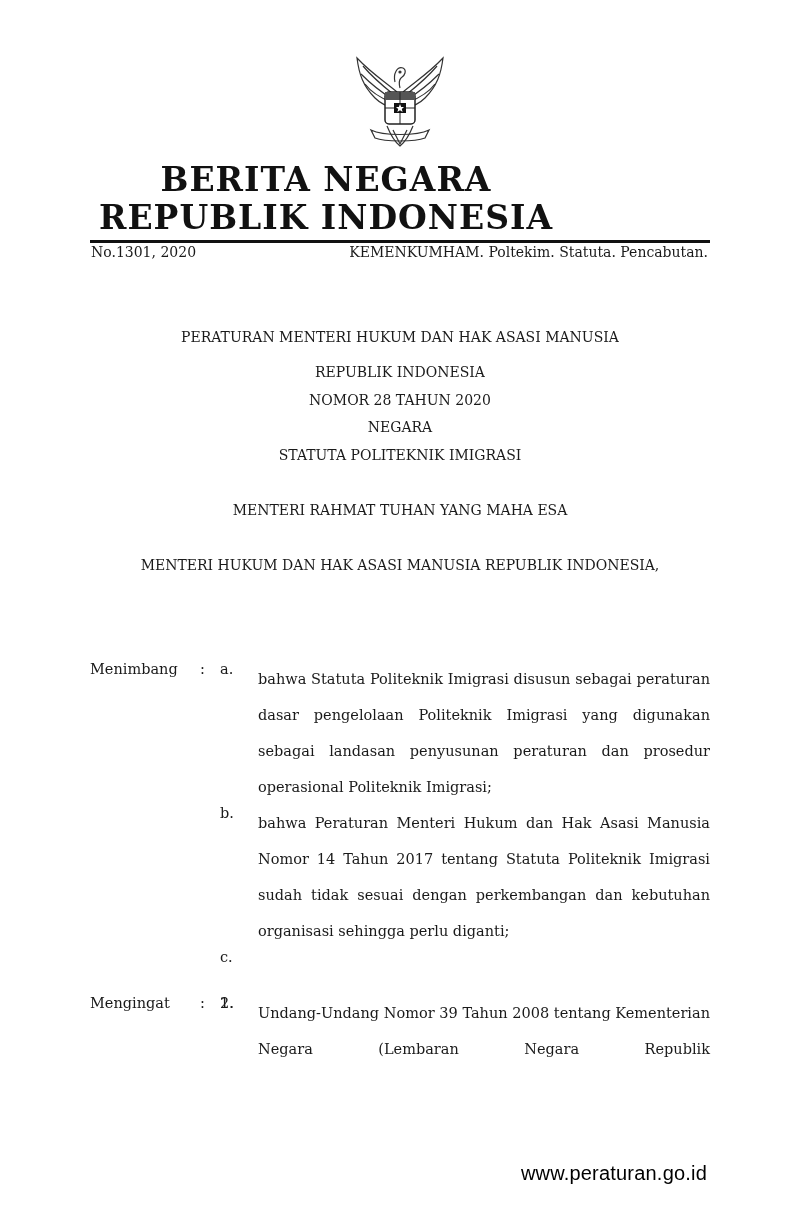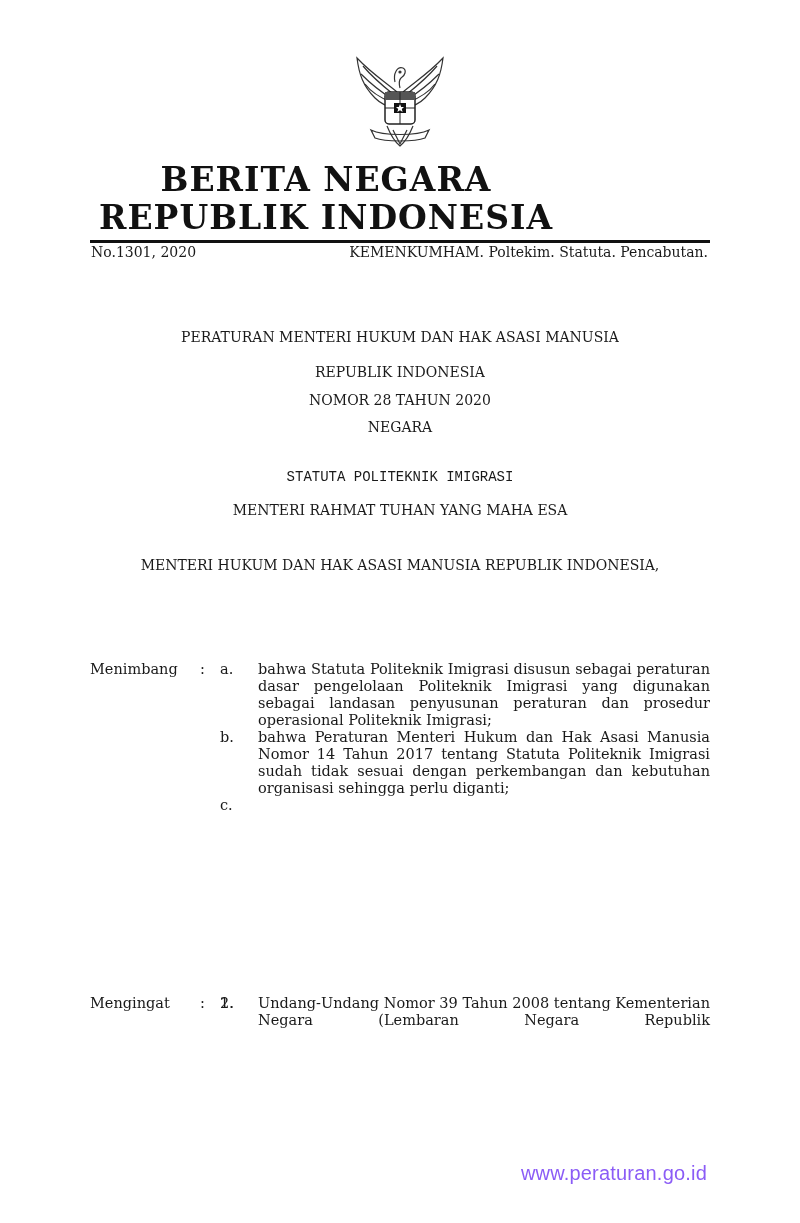--- a/index.html
+++ b/index.html
@@ -12,24 +12,24 @@
   .title.l2 { top: 198px; font-size: 33px; }
   .rule { position: absolute; left: 90px; width: 620px; top: 240px; height: 3px; background: #111; }
   .hdr-left { position: absolute; left: 91px; top: 244px; font-size: 14px; font-family: "DejaVu Serif", serif; }
   .hdr-right { position: absolute; right: 92px; top: 244px; font-size: 14px; font-family: "DejaVu Serif", serif; }
   .center-line { position: absolute; left: 0; width: 800px; text-align: center; font-size: 14px; }
   .section { position: absolute; left: 90px; width: 620px; font-size: 14.5px; }
   .row { position: relative; }
   .label { position: absolute; left: 0; }
   .colon { position: absolute; left: 110px; }
   .marker { position: absolute; left: 130px; }
-  .text { margin-left: 168px; line-height: 17px; text-align: justify; text-align-last: left; }
+  .text { margin-left: 168px; line-height: 36px; text-align: justify; text-align-last: left; }
   .text.justify-last { text-align-last: justify; }
   .footer { position: absolute; right: 93px; top: 1162px; font-family: "Liberation Sans", "DejaVu Sans", sans-serif;
-            font-size: 20px; color: #8b5cf6; letter-spacing: 0.2px; }
+            font-size: 20px; color: #000000; letter-spacing: 0.2px; }
 </style>
 </head>
 <body>
 
 <div class="emblem">
   <svg width="110" height="100" viewBox="0 0 110 100">
     <g fill="none" stroke="#333" stroke-width="1.2">
 
       <path d="M52 40 C40 30 25 20 12 6 C14 22 18 34 30 46 C36 52 44 55 50 56"></path>
       <path d="M48 42 C38 34 28 26 18 14"></path>
@@ -62,21 +62,21 @@
 <div class="title l1">BERITA NEGARA</div>
 <div class="title l2">REPUBLIK INDONESIA</div>
 <div class="rule"></div>
 <div class="hdr-left">No.1301, 2020</div>
 <div class="hdr-right">KEMENKUMHAM. Poltekim. Statuta. Pencabutan.</div>
 
 <div class="center-line" style="top:329px;">PERATURAN MENTERI HUKUM DAN HAK ASASI MANUSIA</div>
 <div class="center-line" style="top:364px;">REPUBLIK INDONESIA</div>
 <div class="center-line" style="top:392px;">NOMOR 28 TAHUN 2020</div>
 <div class="center-line" style="top:419px;">NEGARA</div>
-<div class="center-line" style="top:469px;font-family:Liberation Mono, monospace;">STATUTA POLITEKNIK IMIGRASI</div>
+<div class="center-line" style="top:447px;">STATUTA POLITEKNIK IMIGRASI</div>
 <div class="center-line" style="top:502px;">MENTERI RAHMAT TUHAN YANG MAHA ESA</div>
 <div class="center-line" style="top:557px;">MENTERI HUKUM DAN HAK ASASI MANUSIA REPUBLIK INDONESIA,</div>
 
 <div class="section" style="top:637px;margin-top:24px;">
   <div class="row">
     <span class="label">Menimbang</span>
     <span class="colon">:</span>
     <span class="marker">a.</span>
     <div class="text">bahwa Statuta Politeknik Imigrasi disusun sebagai peraturan dasar pengelolaan Politeknik Imigrasi yang digunakan sebagai landasan penyusunan peraturan dan prosedur operasional Politeknik Imigrasi;</div>
   </div>

